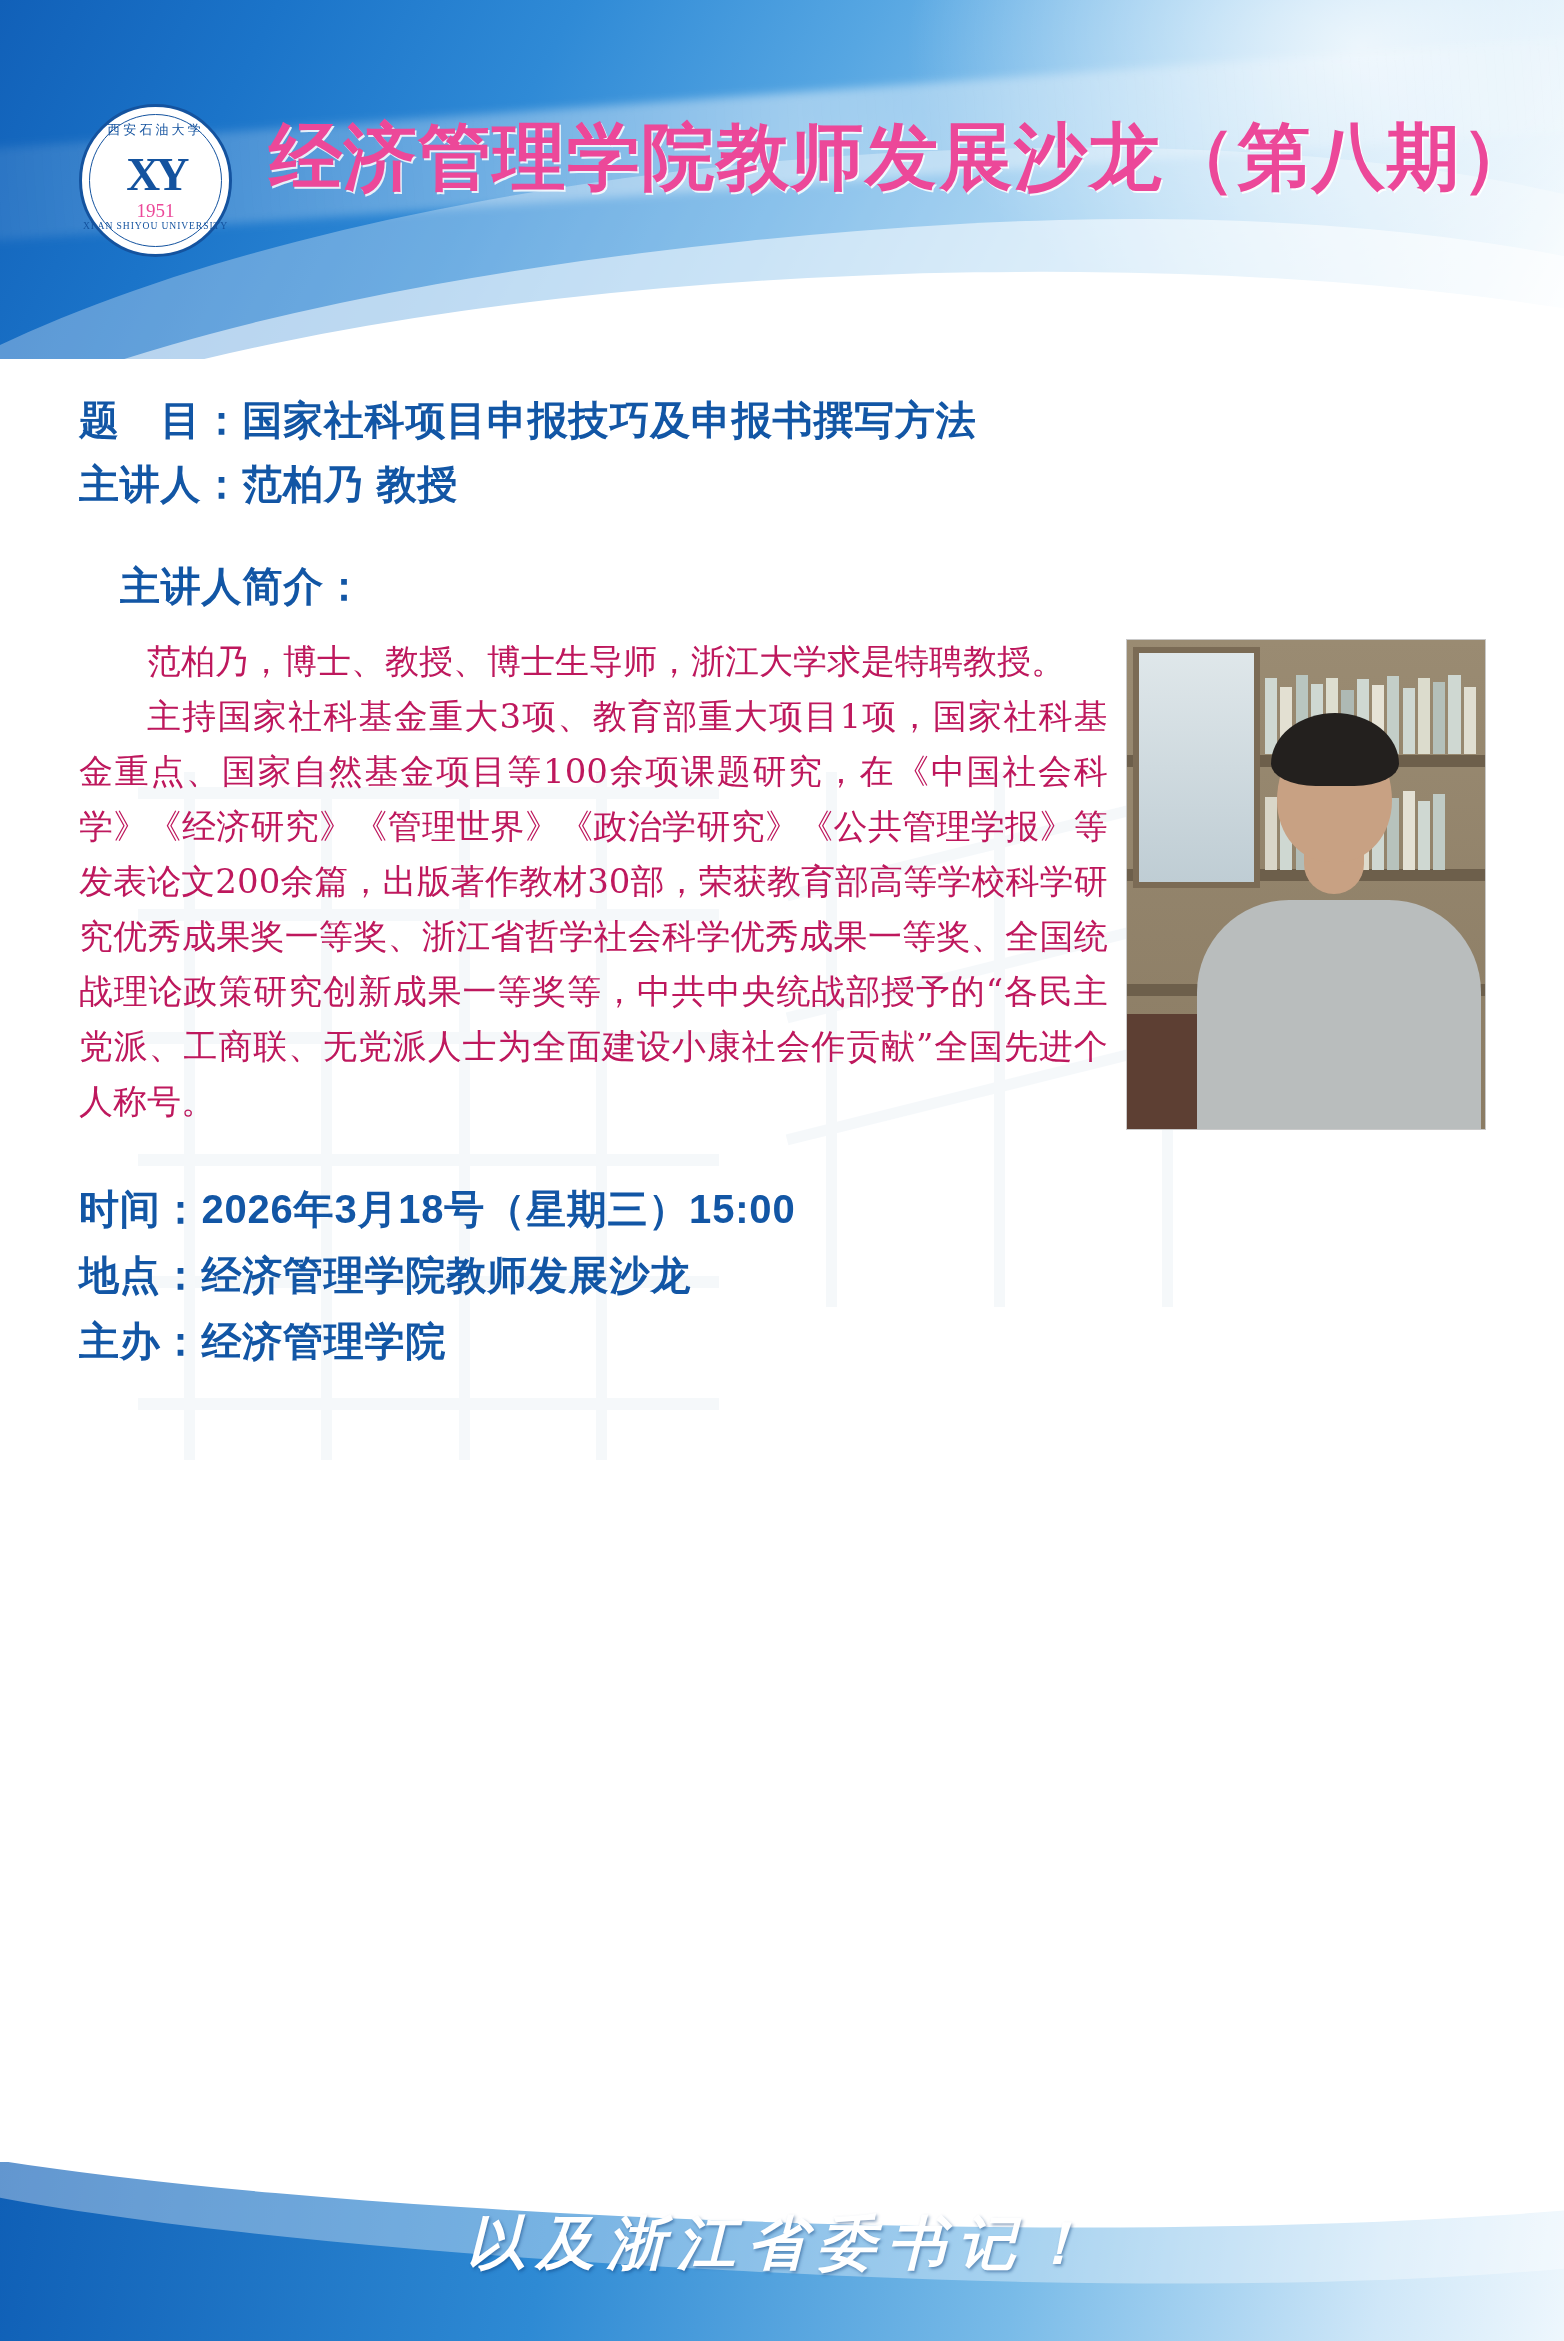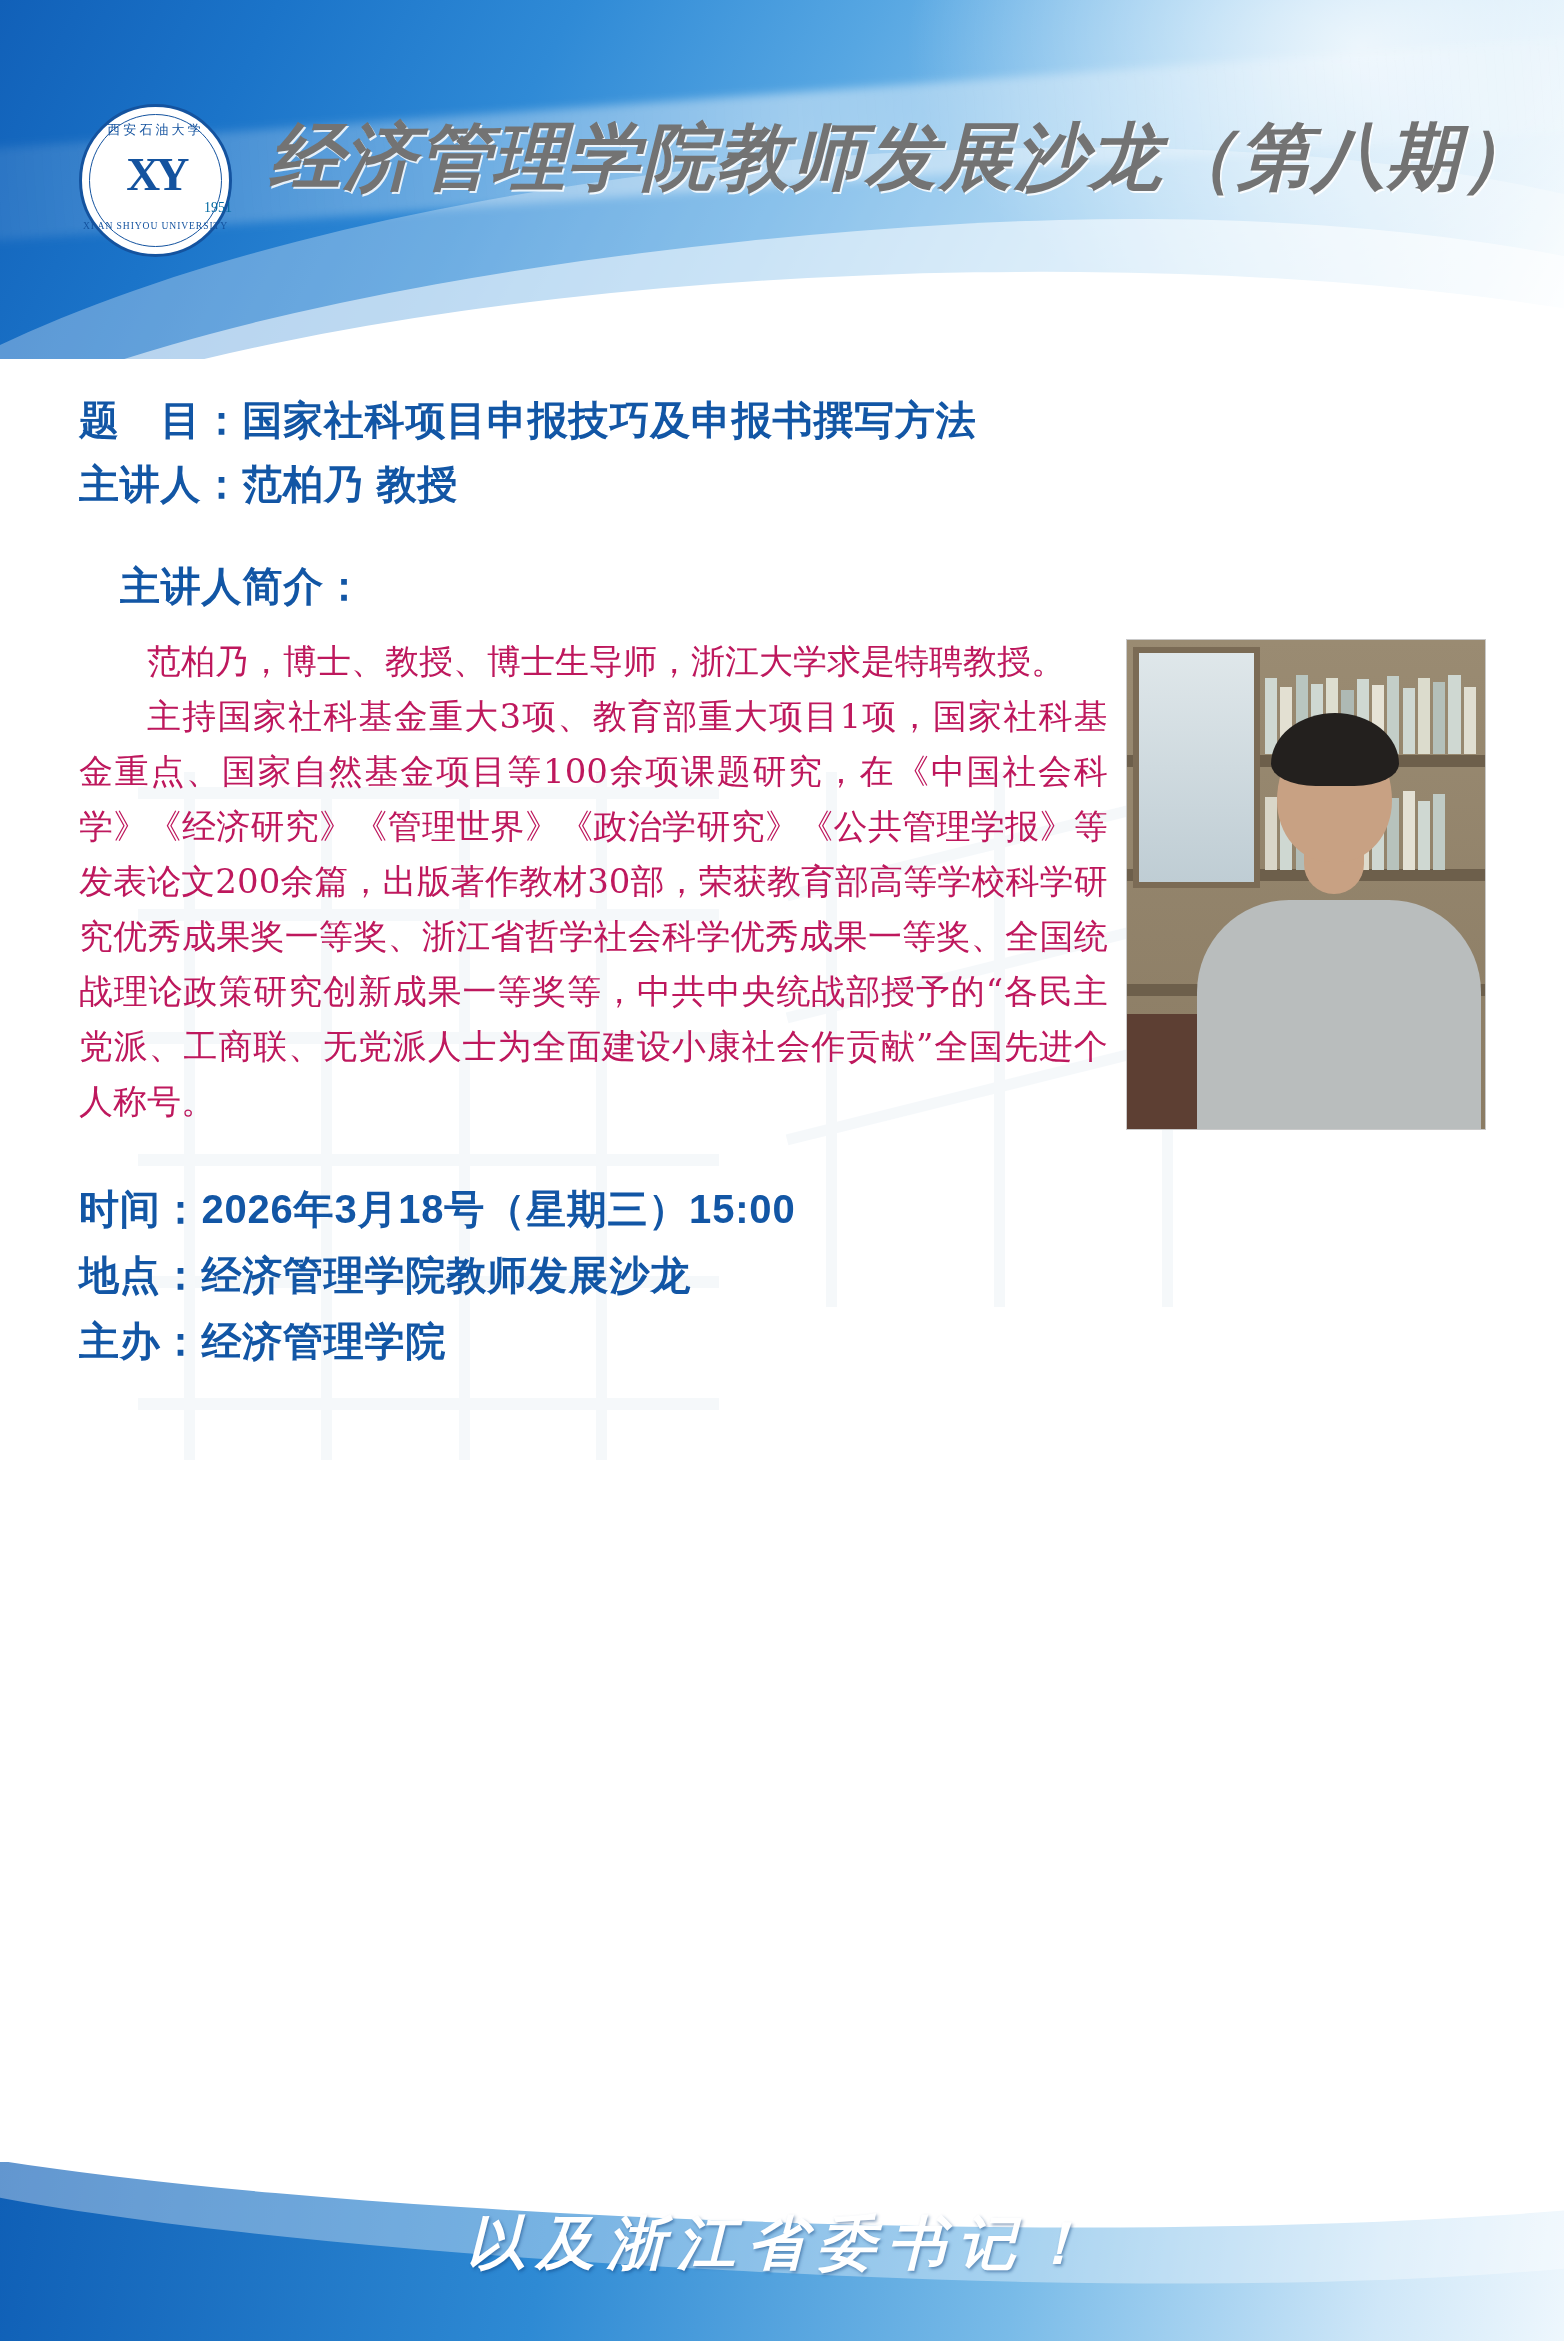--- a/index.html
+++ b/index.html
@@ -107,46 +107,45 @@
     font-size: 47px;
     line-height: 47px;
     font-weight: bold;
     color: #14539f;
     font-family: "Liberation Serif", serif;
     letter-spacing: -4.6px;
   }
   .logo .year {
     position: absolute;
     left: 0; top: 96px; width: 153px;
-    text-align: right;
-    font-size: 14px;
-    color: #0369a1;
+    text-align: center;
+    font-size: 19px;
+    color: #ec4899;
     font-family: "Liberation Serif", serif;
   }
   .logo .en-bottom {
     position: absolute;
     left: 0; top: 116px; width: 153px;
     text-align: center;
     font-size: 9.6px;
     letter-spacing: 0.9px;
     color: #14539f;
     font-family: "Liberation Serif", serif;
   }
 
   
   .header-title {
     position: absolute;
     left: 269px; top: 115px;
     width: 1223px;
     font-family: "DejaVu Serif", "Liberation Serif", serif;
     font-weight: bold;
-    font-style: italic;
     font-size: 73px;
     line-height: 1.15;
-    color: #737373;
+    color: #ec4899;
     letter-spacing: 1.5px;
     text-shadow: 1.5px 2.3px 0 rgba(255,255,255,0.85);
     white-space: nowrap;
   }
 
   
   .watermark {
     position: absolute;
     left: 92px; top: 726px;
     width: 1391px; height: 1146px;

